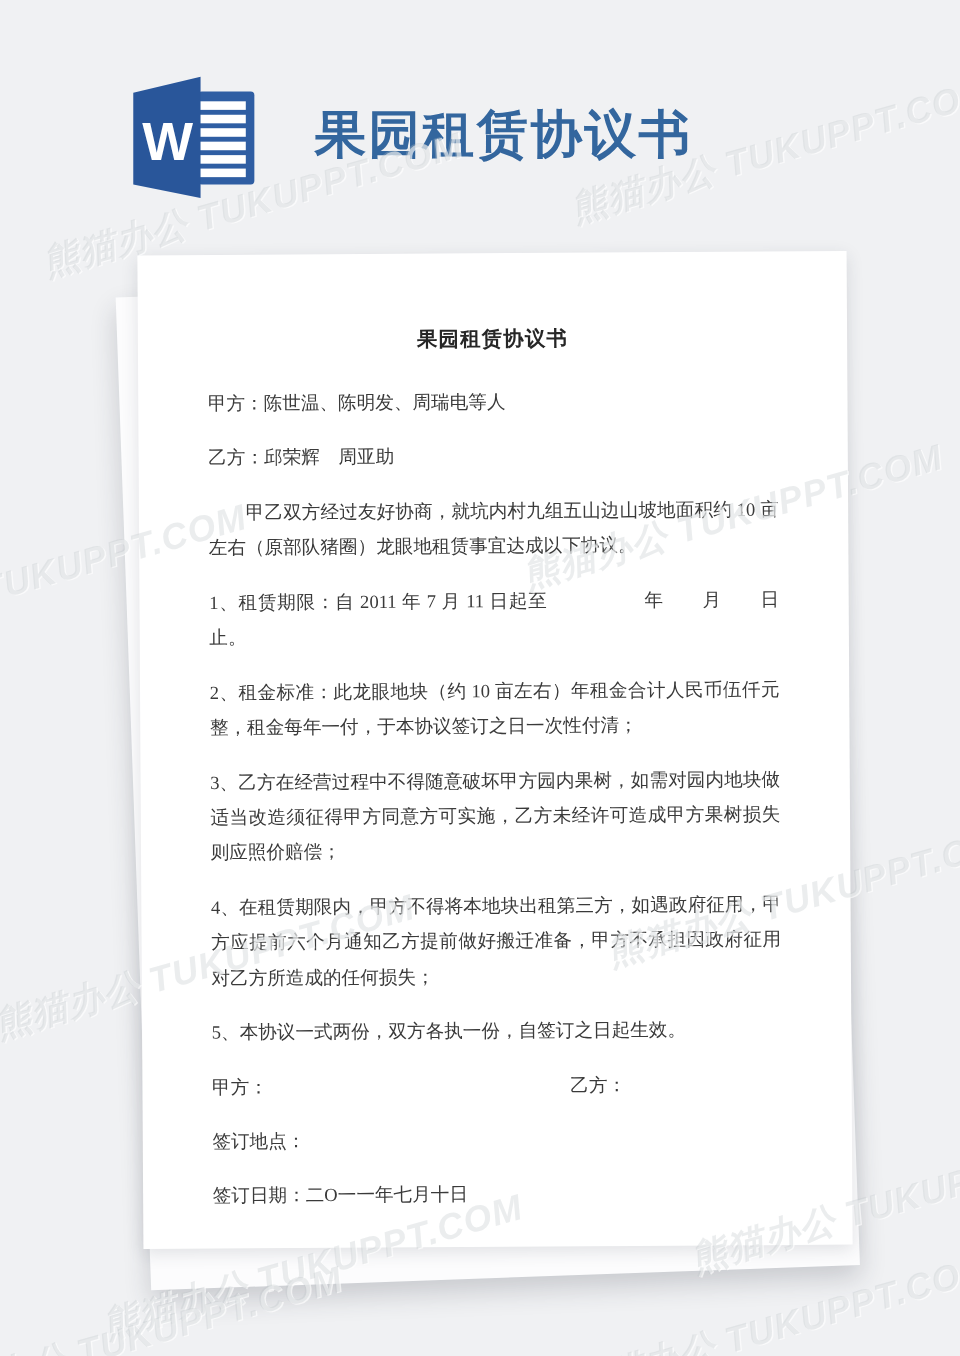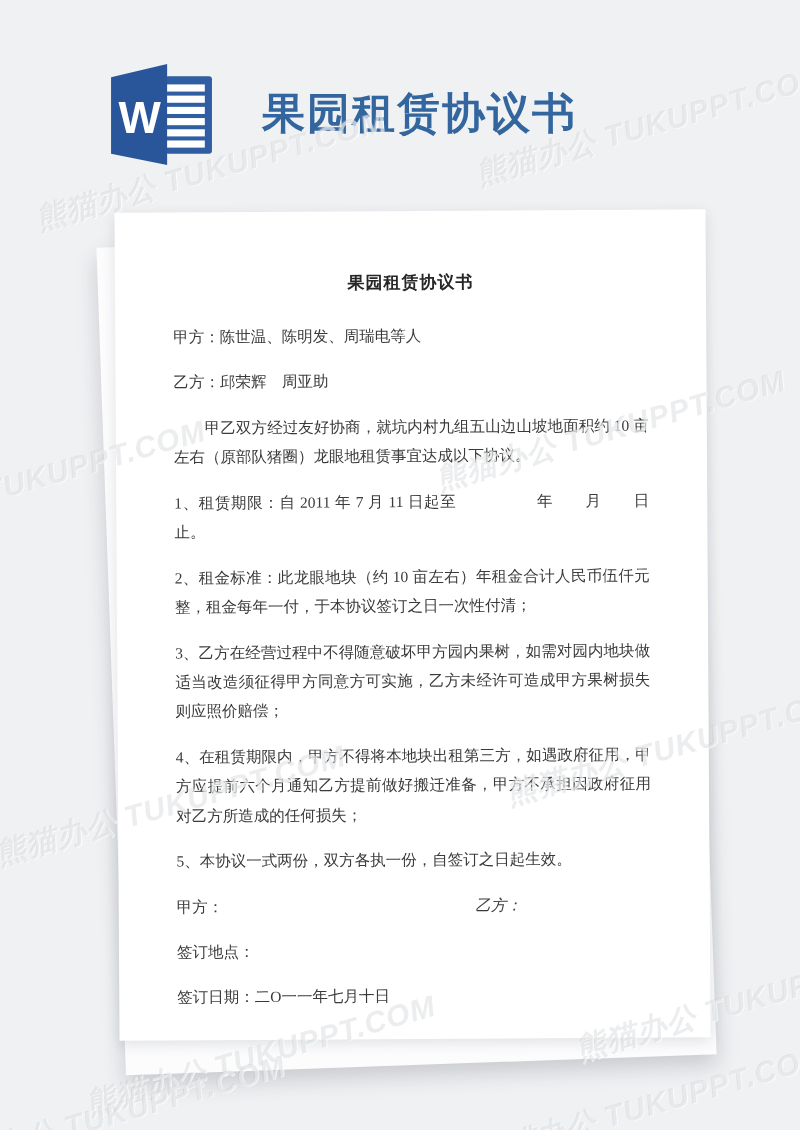--- a/index.html
+++ b/index.html
@@ -34,21 +34,21 @@
   .doc-title{
     text-align:center;font-size:17px;font-weight:bold;color:#262626;
     margin:0 0 27px 0;letter-spacing:1px;
   }
   .paper p{
     margin:0 0 16px 0;font-size:15.5px;line-height:1.9;
     text-align:justify;
   }
   .indent{text-indent:2em;}
   .sign-row{display:flex;margin:0 0 16px 0;font-size:15.5px;line-height:1.9;}
-  .sign-b{margin-left:252px;font-style:italic;}
+  .sign-b{margin-left:252px;}
 
   
   .wm-layer{position:absolute;left:0;top:0;width:800px;height:1130px;
     z-index:40;pointer-events:none;overflow:hidden;}
   .wm{
     position:absolute;display:block;white-space:nowrap;
     font-size:30px;font-weight:bold;font-style:italic;
     color:rgba(190,194,200,.30);
     text-shadow:1px 1px 0 rgba(255,255,255,.65);
     transform:rotate(-16deg);

